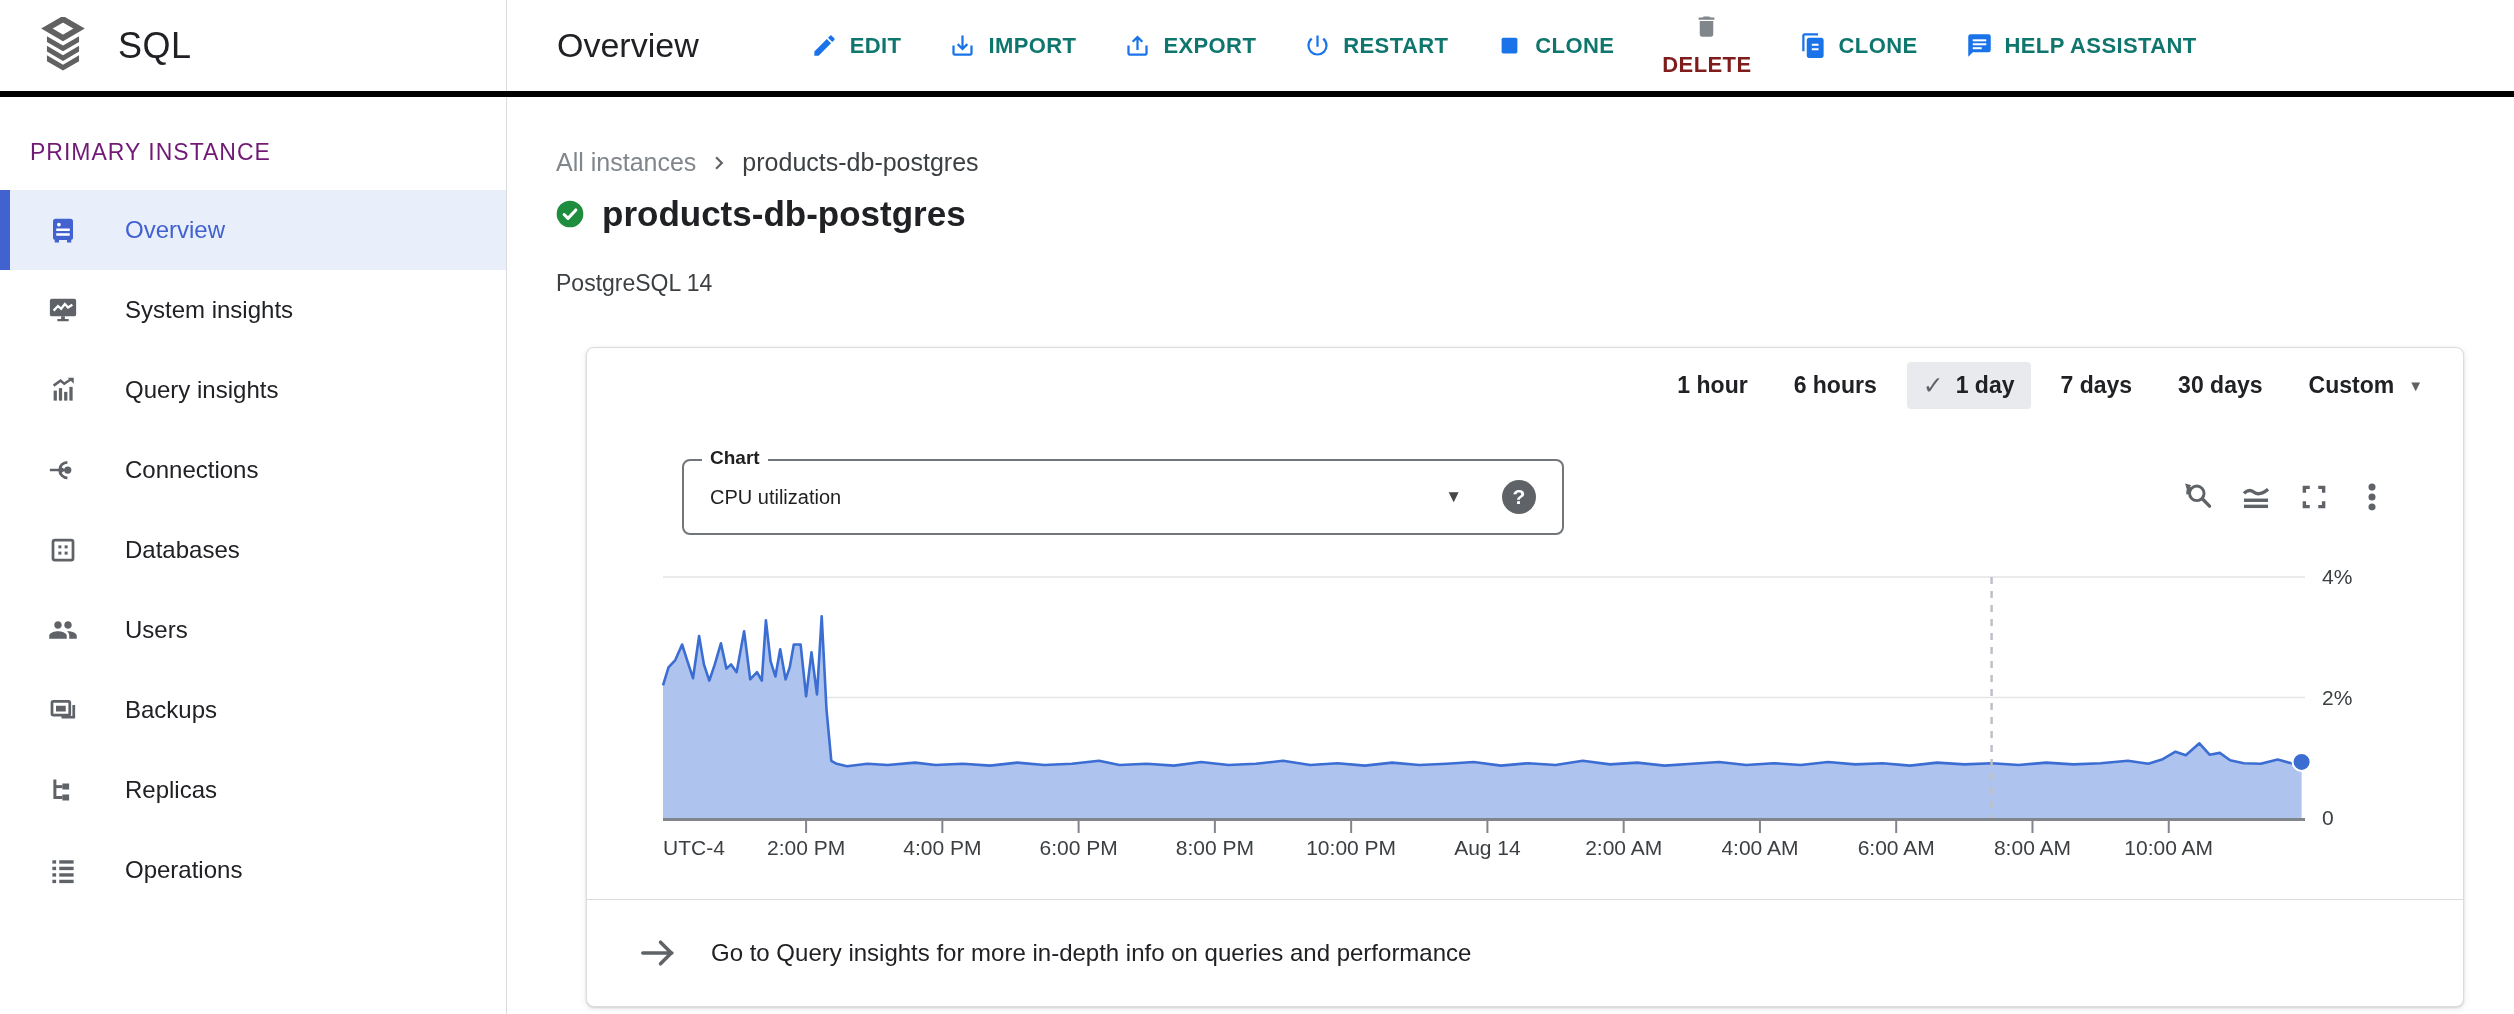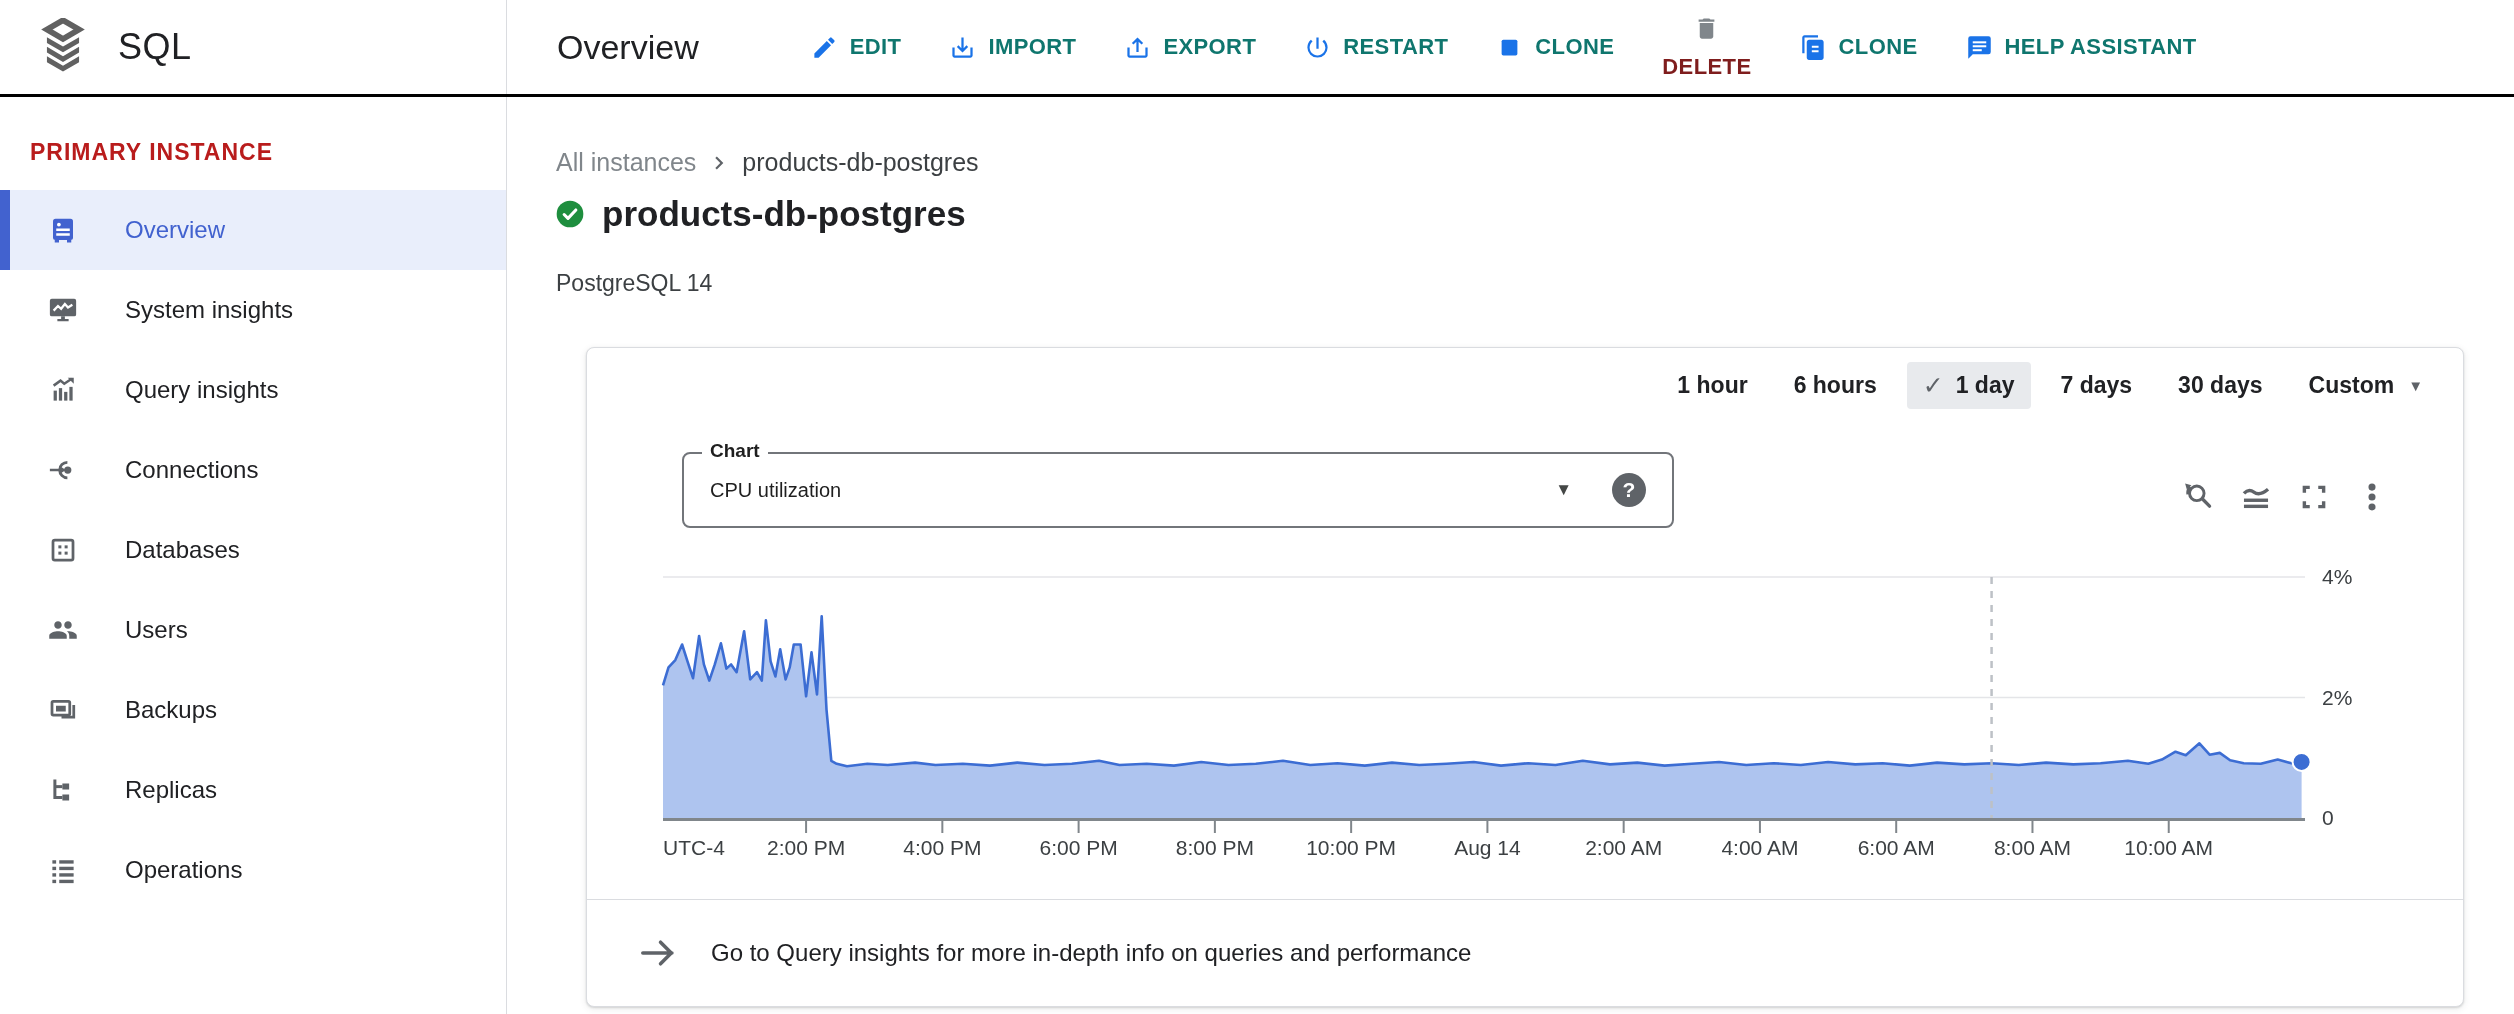--- a/index.html
+++ b/index.html
@@ -5,39 +5,39 @@
   * { margin:0; padding:0; box-sizing:border-box; }
   html,body { width:2514px; height:1014px; }
   body {
     position:relative; overflow:hidden; background:#fff;
     font-family:"Liberation Sans","DejaVu Sans",sans-serif; color:#202124;
   }
   svg { display:block; }
 
   
   .topbar { position:absolute; left:0; top:0; width:2514px; height:97px;
-            display:flex; align-items:stretch; background:#fff; border-bottom:3px solid #000000; }
+            display:flex; align-items:stretch; background:#fff; border-bottom:6px solid #000000; }
   .brand { width:507px; flex:0 0 507px; display:flex; align-items:center;
            padding-left:36px; border-right:1px solid #dadce0; }
   .brand-text { font-size:36px; color:#202124; margin-left:28px; letter-spacing:0.5px; }
   .page-head { display:flex; align-items:center; flex:1; }
   .page-title { font-size:34px; font-weight:400; color:#202124; margin-left:50px; }
   .actions { display:flex; align-items:center; gap:48px; margin-left:112px; }
   .action { display:flex; align-items:center; gap:12px; background:none; border:none;
             cursor:pointer; font-family:inherit; font-size:22px; font-weight:700;
             letter-spacing:0.4px; color:#0f766e; }
   .action svg { fill:#1a73e8; width:27px; height:27px; }
   .action.disabled { color:#7f1d1d;flex-direction:column; }
   .action.disabled svg { fill:#80868b; }
 
   
   .sidebar { position:absolute; left:0; top:97px; width:507px; height:917px;
              background:#fff; border-right:1px solid #dadce0; }
-  .side-header { margin:42px 0 24px 30px; font-size:23px; font-weight:700;
-                 letter-spacing:1px; color:#b91c1c; }
+  .side-header { margin:42px 0 24px 30px; font-size:23px; font-weight:400;
+                 letter-spacing:1px; color:#701a75; }
   .side-list { list-style:none; }
   .side-item { position:relative; height:80px; display:flex; align-items:center;
                padding-left:48px; cursor:pointer; }
   .side-item .sicon { width:30px; height:30px; flex:0 0 30px; }
   .side-item .sicon svg { width:30px; height:30px; fill:#5f6368; }
   .side-item .slabel { margin-left:47px; font-size:24px; color:#202124; }
   .side-item.selected { background:#e9eefb; }
   .side-item.selected::before { content:""; position:absolute; left:0; top:0;
                width:10px; height:100%; background:#4262cf; }
   .side-item.selected .sicon svg { fill:#4262cf; }
@@ -60,21 +60,21 @@
           background:#fff; border:1px solid #dadce0; border-radius:8px;
           box-shadow:0 1px 2px rgba(60,64,67,.18), 0 2px 6px 1px rgba(60,64,67,.08); }
 
   .time-row { position:absolute; top:14px; right:24px; display:flex; align-items:center; gap:14px; }
   .trange { display:flex; align-items:center; padding:9px 16px; font-size:23px; font-weight:700;
             color:#202124; cursor:pointer; border-radius:4px; white-space:nowrap; }
   .trange.selected { background:#e8eaed; }
   .trange .check { margin-right:12px; color:#5f6368; font-size:25px; font-weight:400; }
   .trange .caret { margin-left:14px; font-size:15px; color:#5f6368; }
 
-  .chart-select { position:absolute; left:95px; top:104px; width:992px; height:76px;
+  .chart-select { position:absolute; left:95px; top:111px; width:882px; height:76px;
                   border:2px solid #72757a; border-radius:8px; cursor:pointer;
                   display:flex; align-items:center;text-align:center; }
   .cs-label { position:absolute; top:-14px; left:18px; background:#fff; padding:0 8px;
               font-size:19px; font-weight:700; color:#1f1f1f; }
   .cs-value { margin-left:26px; font-size:20px; color:#1f1f1f; }
   .cs-caret { position:absolute; right:100px; top:50%; transform:translateY(-50%);
               font-size:17px; color:#444746; }
   .help-badge { position:absolute; right:26px; top:50%; transform:translateY(-50%);
                 width:34px; height:34px; border-radius:50%; background:#5f6368; color:#fff;
                 font-size:21px; font-weight:700; display:flex; align-items:center;

